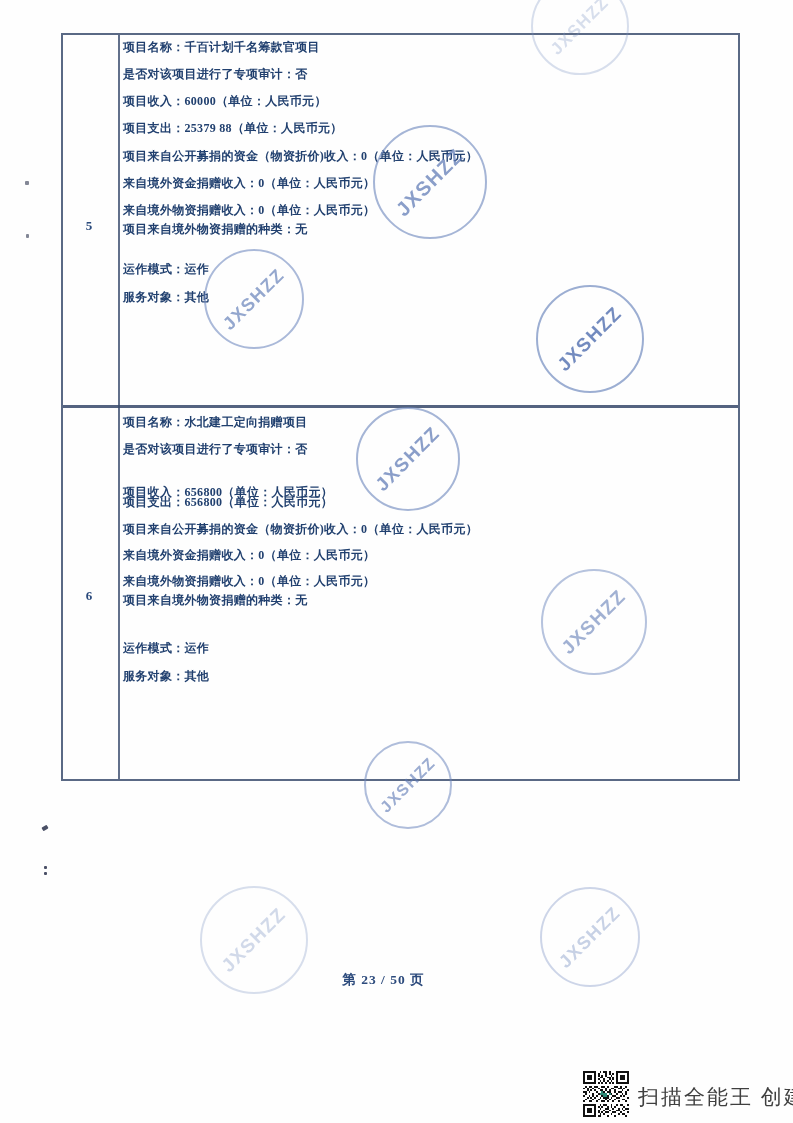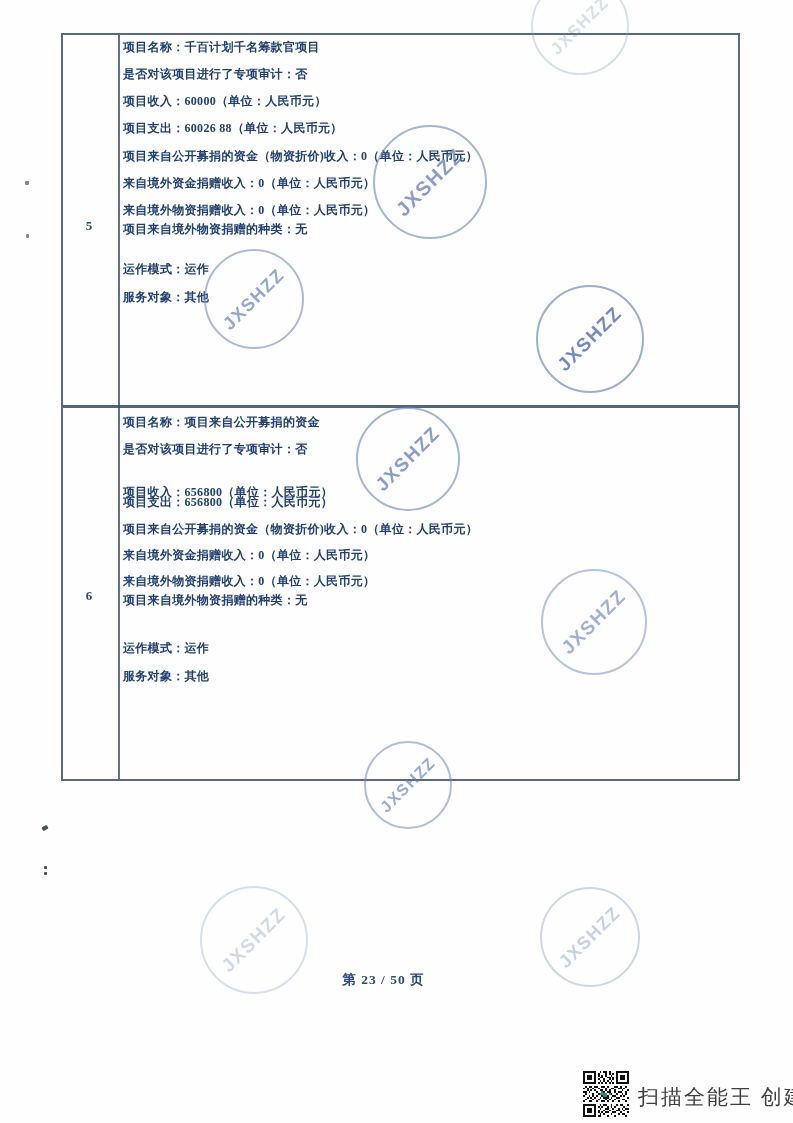--- a/index.html
+++ b/index.html
@@ -62,29 +62,29 @@
     <div class="v-divider"></div>
     <div class="h-divider"></div>
   </div>
 
   <div class="row-num" style="top:218px">5</div>
   <div class="row-num" style="top:588px">6</div>
 
   <div class="field-line" style="top:39px">项目名称：千百计划千名筹款官项目</div>
   <div class="field-line" style="top:66px">是否对该项目进行了专项审计：否</div>
   <div class="field-line" style="top:93px">项目收入：60000（单位：人民币元）</div>
-  <div class="field-line" style="top:120px">项目支出：60026 88（单位：人民币元）</div>
+  <div class="field-line" style="top:120px">项目支出：25379 88（单位：人民币元）</div>
   <div class="field-line" style="top:148px">项目来自公开募捐的资金（物资折价)收入：0（单位：人民币元）</div>
   <div class="field-line" style="top:175px">来自境外资金捐赠收入：0（单位：人民币元）</div>
   <div class="field-line" style="top:202px">来自境外物资捐赠收入：0（单位：人民币元）</div>
   <div class="field-line" style="top:221px">项目来自境外物资捐赠的种类：无</div>
   <div class="field-line" style="top:261px">运作模式：运作</div>
   <div class="field-line" style="top:289px">服务对象：其他</div>
 
-  <div class="field-line" style="top:414px">项目名称：项目来自公开募捐的资金</div>
+  <div class="field-line" style="top:414px">项目名称：水北建工定向捐赠项目</div>
   <div class="field-line" style="top:441px">是否对该项目进行了专项审计：否</div>
   <div class="field-line" style="top:484px">项目收入：656800（单位：人民币元）</div>
   <div class="field-line" style="top:494px">项目支出：656800（单位：人民币元）</div>
   <div class="field-line" style="top:521px">项目来自公开募捐的资金（物资折价)收入：0（单位：人民币元）</div>
   <div class="field-line" style="top:547px">来自境外资金捐赠收入：0（单位：人民币元）</div>
   <div class="field-line" style="top:573px">来自境外物资捐赠收入：0（单位：人民币元）</div>
   <div class="field-line" style="top:592px">项目来自境外物资捐赠的种类：无</div>
   <div class="field-line" style="top:640px">运作模式：运作</div>
   <div class="field-line" style="top:668px">服务对象：其他</div>
 

